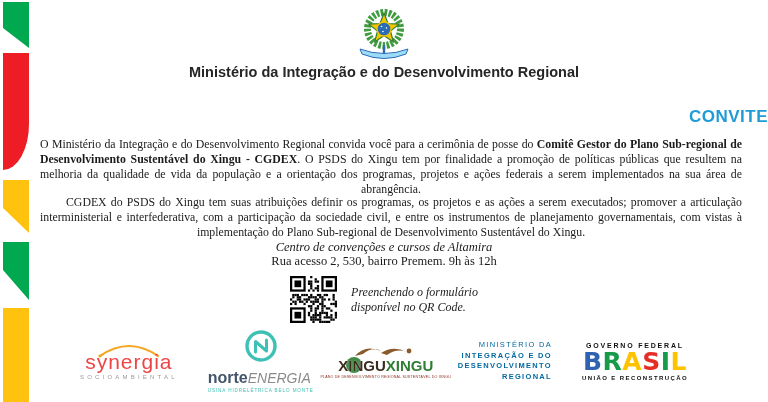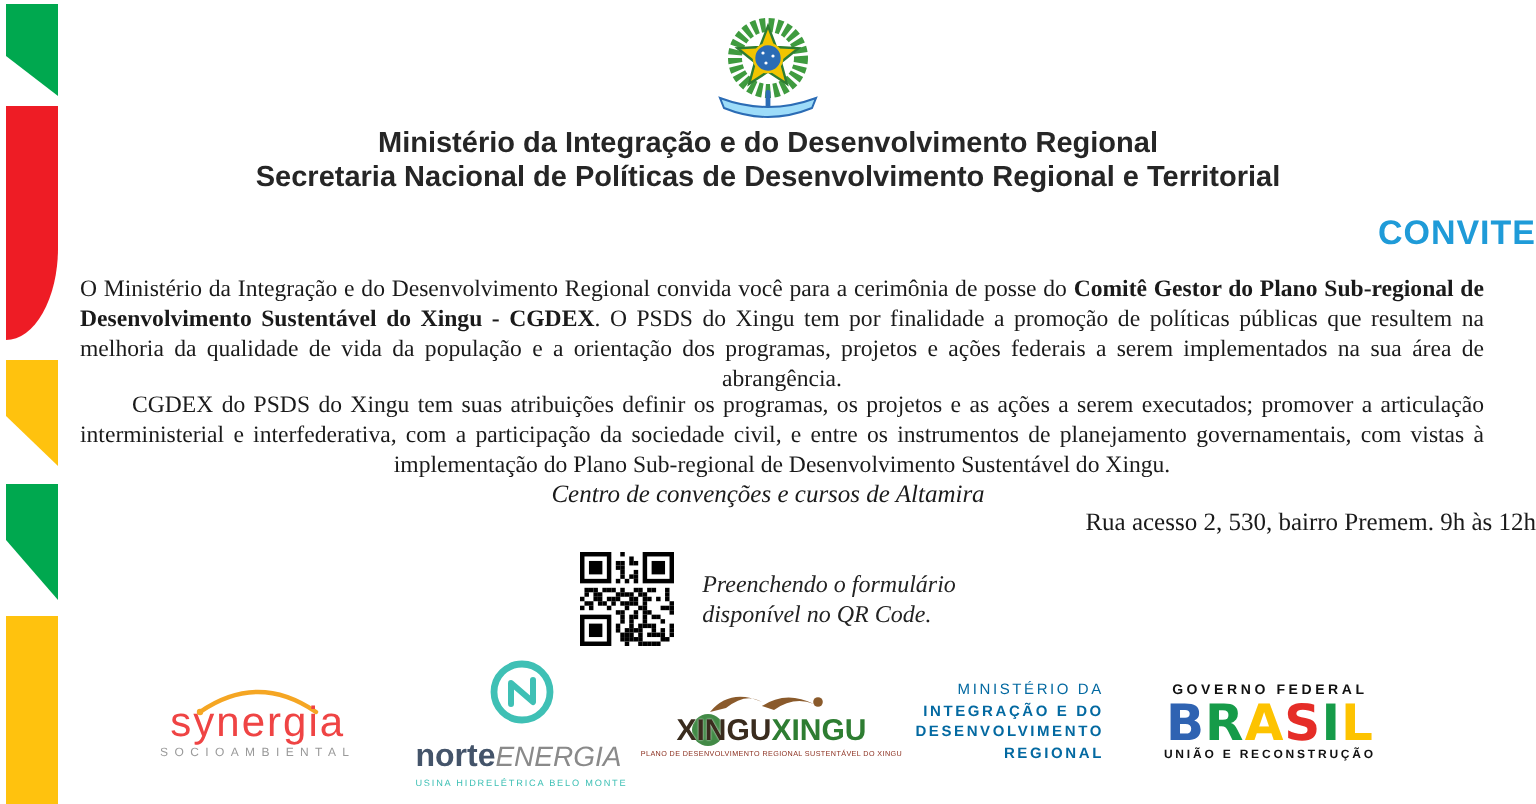--- a/index.html
+++ b/index.html
@@ -24,21 +24,21 @@
   .convite { position:absolute; top:107px; width:100%; text-align:right;
           font-family:"Liberation Sans", sans-serif; font-weight:bold;
           font-size:17px; letter-spacing:0.5px; }
   
   .para { position:absolute; left:40px; width:702px; font-size:11.8px;
           line-height:15px; text-align:justify; text-align-last:center; }
   .p1 { top:137px; }
   .p2 { top:195px; text-indent:26px; }
   .venue   { position:absolute; top:240px; width:100%; text-align:center;
              font-style:italic; font-size:12.5px; }
-  .address { position:absolute; top:254px; width:100%; text-align:right;
+  .address { position:absolute; top:254px; width:100%; text-align:center;
              font-size:12.5px; }
   
   .rsvp { position:absolute; top:276px; left:0; width:100%;
           display:flex; justify-content:center; align-items:center; gap:14px; }
   .rsvp-text { font-style:italic; font-size:12px; line-height:15px; color:#222; }
   
   .logos { position:absolute; top:330px; left:0; width:100%; height:62px;
            display:flex; justify-content:center; align-items:center; gap:30px;
            font-family:"Liberation Sans", sans-serif; }
   .logo  { display:flex; flex-direction:column; align-items:center; }
@@ -98,21 +98,20 @@
       <circle cx="40" cy="24" r="7" fill="#2b6cb5" stroke="#f2c500" stroke-width="1.3"></circle>
       <circle cx="37.5" cy="21.5" r="0.8" fill="#fff"></circle>
         <circle cx="42.5" cy="23" r="0.8" fill="#fff"></circle>
       <circle cx="39" cy="26.5" r="0.8" fill="#fff"></circle>
       <rect x="38.8" y="40" width="2.4" height="13" rx="1" fill="#2b6cb5"></rect>
       <path d="M16,44 Q40,53 64,44 L62,49 Q40,58 18,49 Z" fill="#9ddcf9" stroke="#2b6cb5" stroke-width="1"></path>
     </svg>
   </div>
 
   <div class="hdr hdr1">Ministério da Integração e do Desenvolvimento Regional</div>
-  <div class="hdr hdr2">Secretaria Nacional de Políticas de Desenvolvimento Regional e Territorial</div>
   <div class="convite" style="color:#1f9bd8">CONVITE</div>
 
   <p class="para p1"><span>O Ministério da Integração e do Desenvolvimento Regional convida você para a cerimônia de posse do </span><strong>Comitê Gestor do Plano Sub-regional de Desenvolvimento Sustentável do Xingu - CGDEX</strong><span>. O PSDS do Xingu tem por finalidade a promoção de políticas públicas que resultem na melhoria da qualidade de vida da população e a orientação dos programas, projetos e ações federais a serem implementados na sua área de abrangência.</span></p>
 
   <p class="para p2">CGDEX do PSDS do Xingu tem suas atribuições definir os programas, os projetos e as ações a serem executados; promover a articulação interministerial e interfederativa, com a participação da sociedade civil, e entre os instrumentos de planejamento governamentais, com vistas à implementação do Plano Sub-regional de Desenvolvimento Sustentável do Xingu.</p>
 
   <div class="venue">Centro de convenções e cursos de Altamira</div>
   <div class="address">Rua acesso 2, 530, bairro Premem. 9h às 12h</div>
 
   <div class="rsvp">

